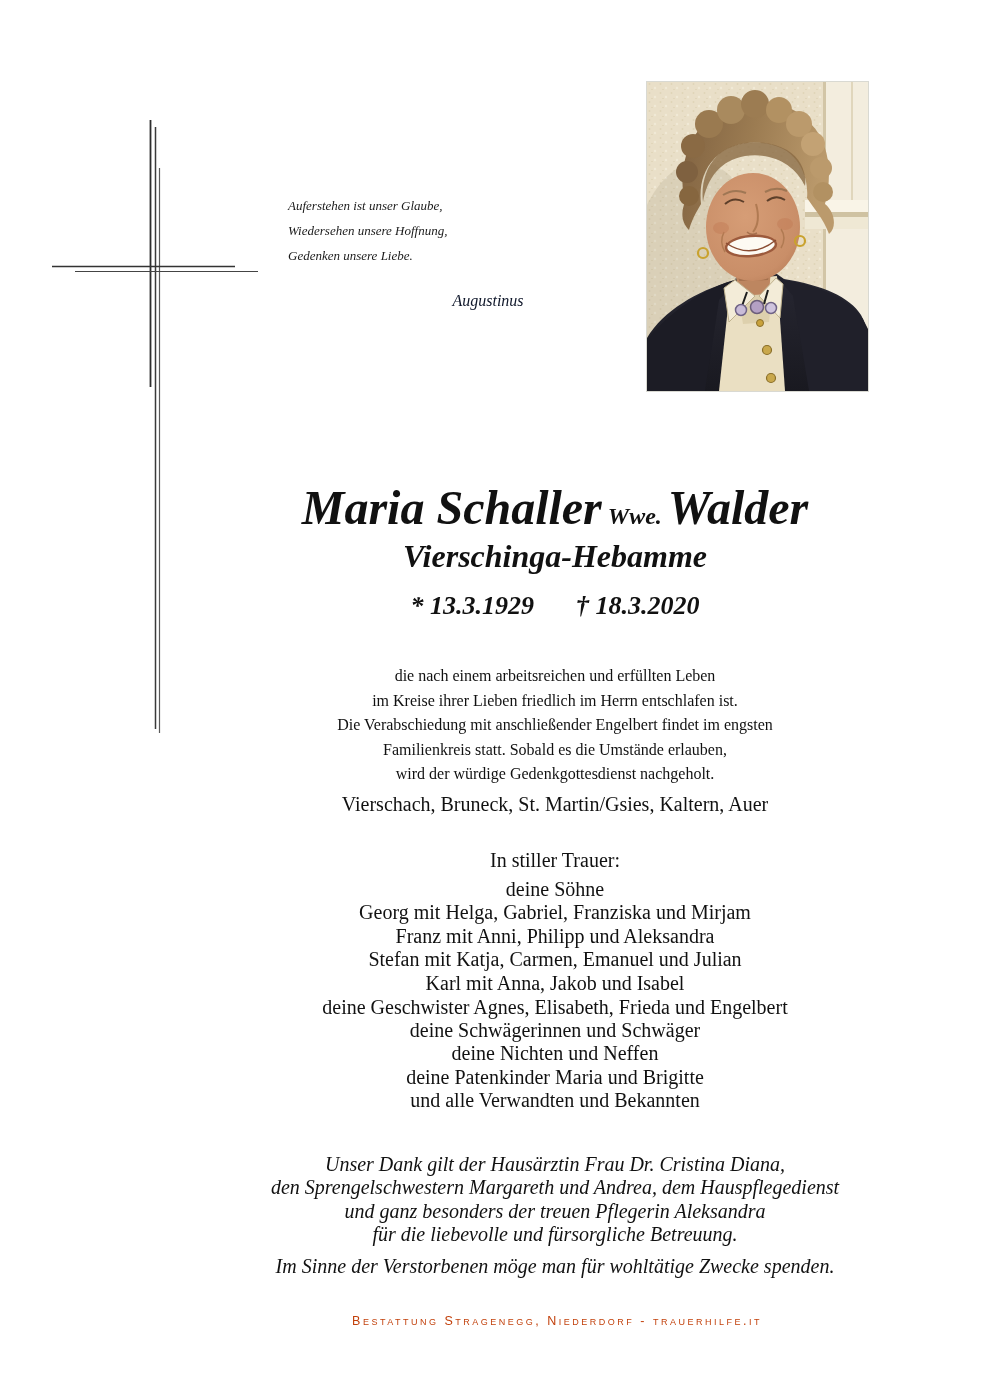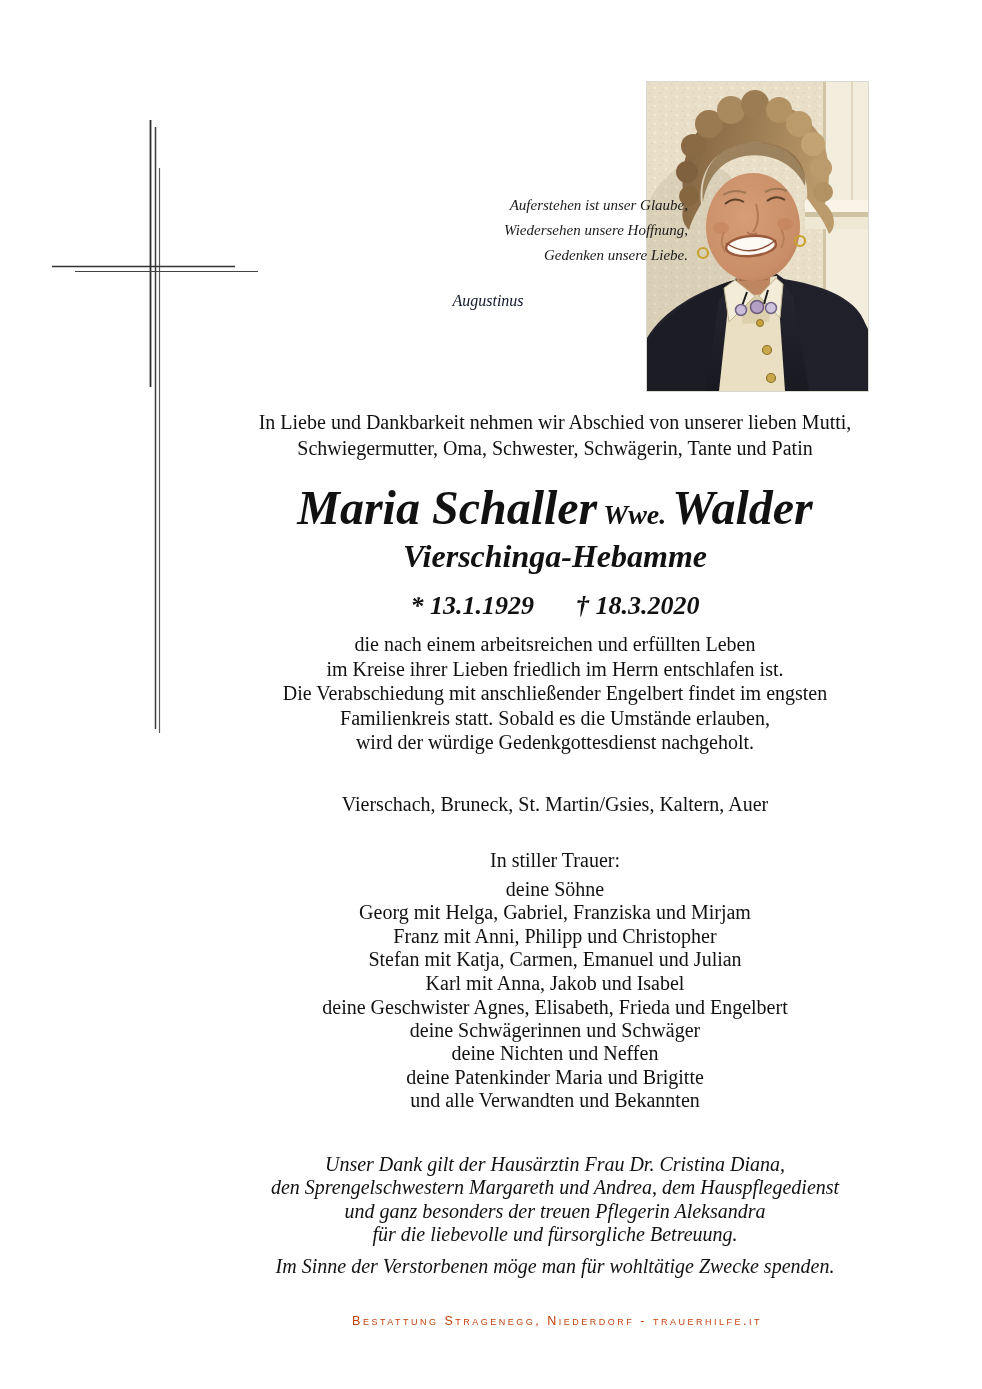--- a/index.html
+++ b/index.html
@@ -1,34 +1,34 @@
 <!DOCTYPE html>
 <html><head>
 <meta charset="utf-8">
 <style>
   html,body{margin:0;padding:0;background:#ffffff;}
   .page{position:relative;width:982px;height:1389px;background:#ffffff;overflow:hidden;
         font-family:"Liberation Serif", serif;color:#111;}
   .abs{position:absolute;}
 
   
-  .quote{left:288px;top:193px;width:400px;text-align:right;
-         font-style:italic;font-size:15px;line-height:25px;color:#1a1a1a;}
+  .quote{left:288px;top:193px;width:400px;text-align:left;
+         font-style:italic;font-size:13px;line-height:25px;color:#1a1a1a;}
   .quote-attr{left:288px;top:292px;width:400px;text-align:center;
               font-style:italic;font-size:16px;color:#0f172a;}
 
   
   .col{left:128px;width:854px;text-align:center;}
   .intro{top:409px;font-size:20px;line-height:26px;}
   .name{top:482px;font-weight:bold;font-style:italic;font-size:48px;line-height:52px;white-space:nowrap;}
-  .name .mid{font-size:28px;margin:0 6px;}
+  .name .mid{font-size:24px;margin:0 6px;}
   .nickname{top:539px;font-weight:bold;font-style:italic;font-size:32px;line-height:34px;}
   .dates{top:592px;font-weight:bold;font-style:italic;font-size:26px;line-height:28px;}
   .dates .death{margin-left:42px;}
-  .para{top:632px;font-size:20px;line-height:24.5px;}
+  .para{top:664px;font-size:16px;line-height:24.5px;}
   .places{top:792px;font-size:20px;line-height:24px;}
   .trauer-head{top:849px;font-size:20px;}
   .group1{top:878px;font-size:20px;line-height:23.4px;}
   .group2{top:996px;font-size:20px;line-height:23.2px;}
   .thanks{top:1153px;font-size:20px;line-height:23.4px;font-style:italic;}
   .donation{top:1255px;font-size:20px;font-style:italic;}
 
   
   .footer{left:132px;top:1314px;width:850px;text-align:center;
           font-family:"Liberation Sans", sans-serif;font-size:12.5px;
@@ -148,49 +148,45 @@
     </svg>
   </div>
 
   <div class="abs quote">
     <div>Auferstehen ist unser Glaube,</div>
     <div>Wiedersehen unsere Hoffnung,</div>
     <div>Gedenken unsere Liebe.</div>
   </div>
   <div class="abs quote-attr">Augustinus</div>
 
-  <div class="abs col intro">
-    <div>In Liebe und Dankbarkeit nehmen wir Abschied von unserer lieben Mutti,</div>
-    <div>Schwiegermutter, Oma, Schwester, Schwägerin, Tante und Patin</div>
-  </div>
 
   <h1 class="abs col name" style="margin:0;"><span>Maria Schaller</span><span class="mid">Wwe.</span><span>Walder</span></h1>
 
   <div class="abs col nickname">Vierschinga-Hebamme</div>
 
   <div class="abs col dates">
-    <span class="birth">* 13.1.1929</span><span class="death">† 18.3.2020</span>
+    <span class="birth">* 13.3.1929</span><span class="death">† 18.3.2020</span>
   </div>
 
   <div class="abs col para">
     <div>die nach einem arbeitsreichen und erfüllten Leben</div>
     <div>im Kreise ihrer Lieben friedlich im Herrn entschlafen ist.</div>
     <div>Die Verabschiedung mit anschließender Engelbert findet im engsten</div>
     <div>Familienkreis statt. Sobald es die Umstände erlauben,</div>
     <div>wird der würdige Gedenkgottesdienst nachgeholt.</div>
   </div>
 
   <div class="abs col places">Vierschach, Bruneck, St. Martin/Gsies, Kaltern, Auer</div>
 
   <div class="abs col trauer-head">In stiller Trauer:</div>
 
   <div class="abs col group1">
     <div>deine Söhne</div>
     <div>Georg mit Helga, Gabriel, Franziska und Mirjam</div>
-    <div>Franz mit Anni, Philipp und Christopher</div>
+    <div>Franz mit Anni, Philipp und Aleksandra</div>
     <div>Stefan mit Katja, Carmen, Emanuel und Julian</div>
     <div>Karl mit Anna, Jakob und Isabel</div>
   </div>
 
   <div class="abs col group2">
     <div>deine Geschwister Agnes, Elisabeth, Frieda und Engelbert</div>
     <div>deine Schwägerinnen und Schwäger</div>
     <div>deine Nichten und Neffen</div>
     <div>deine Patenkinder Maria und Brigitte</div>
     <div>und alle Verwandten und Bekannten</div>

